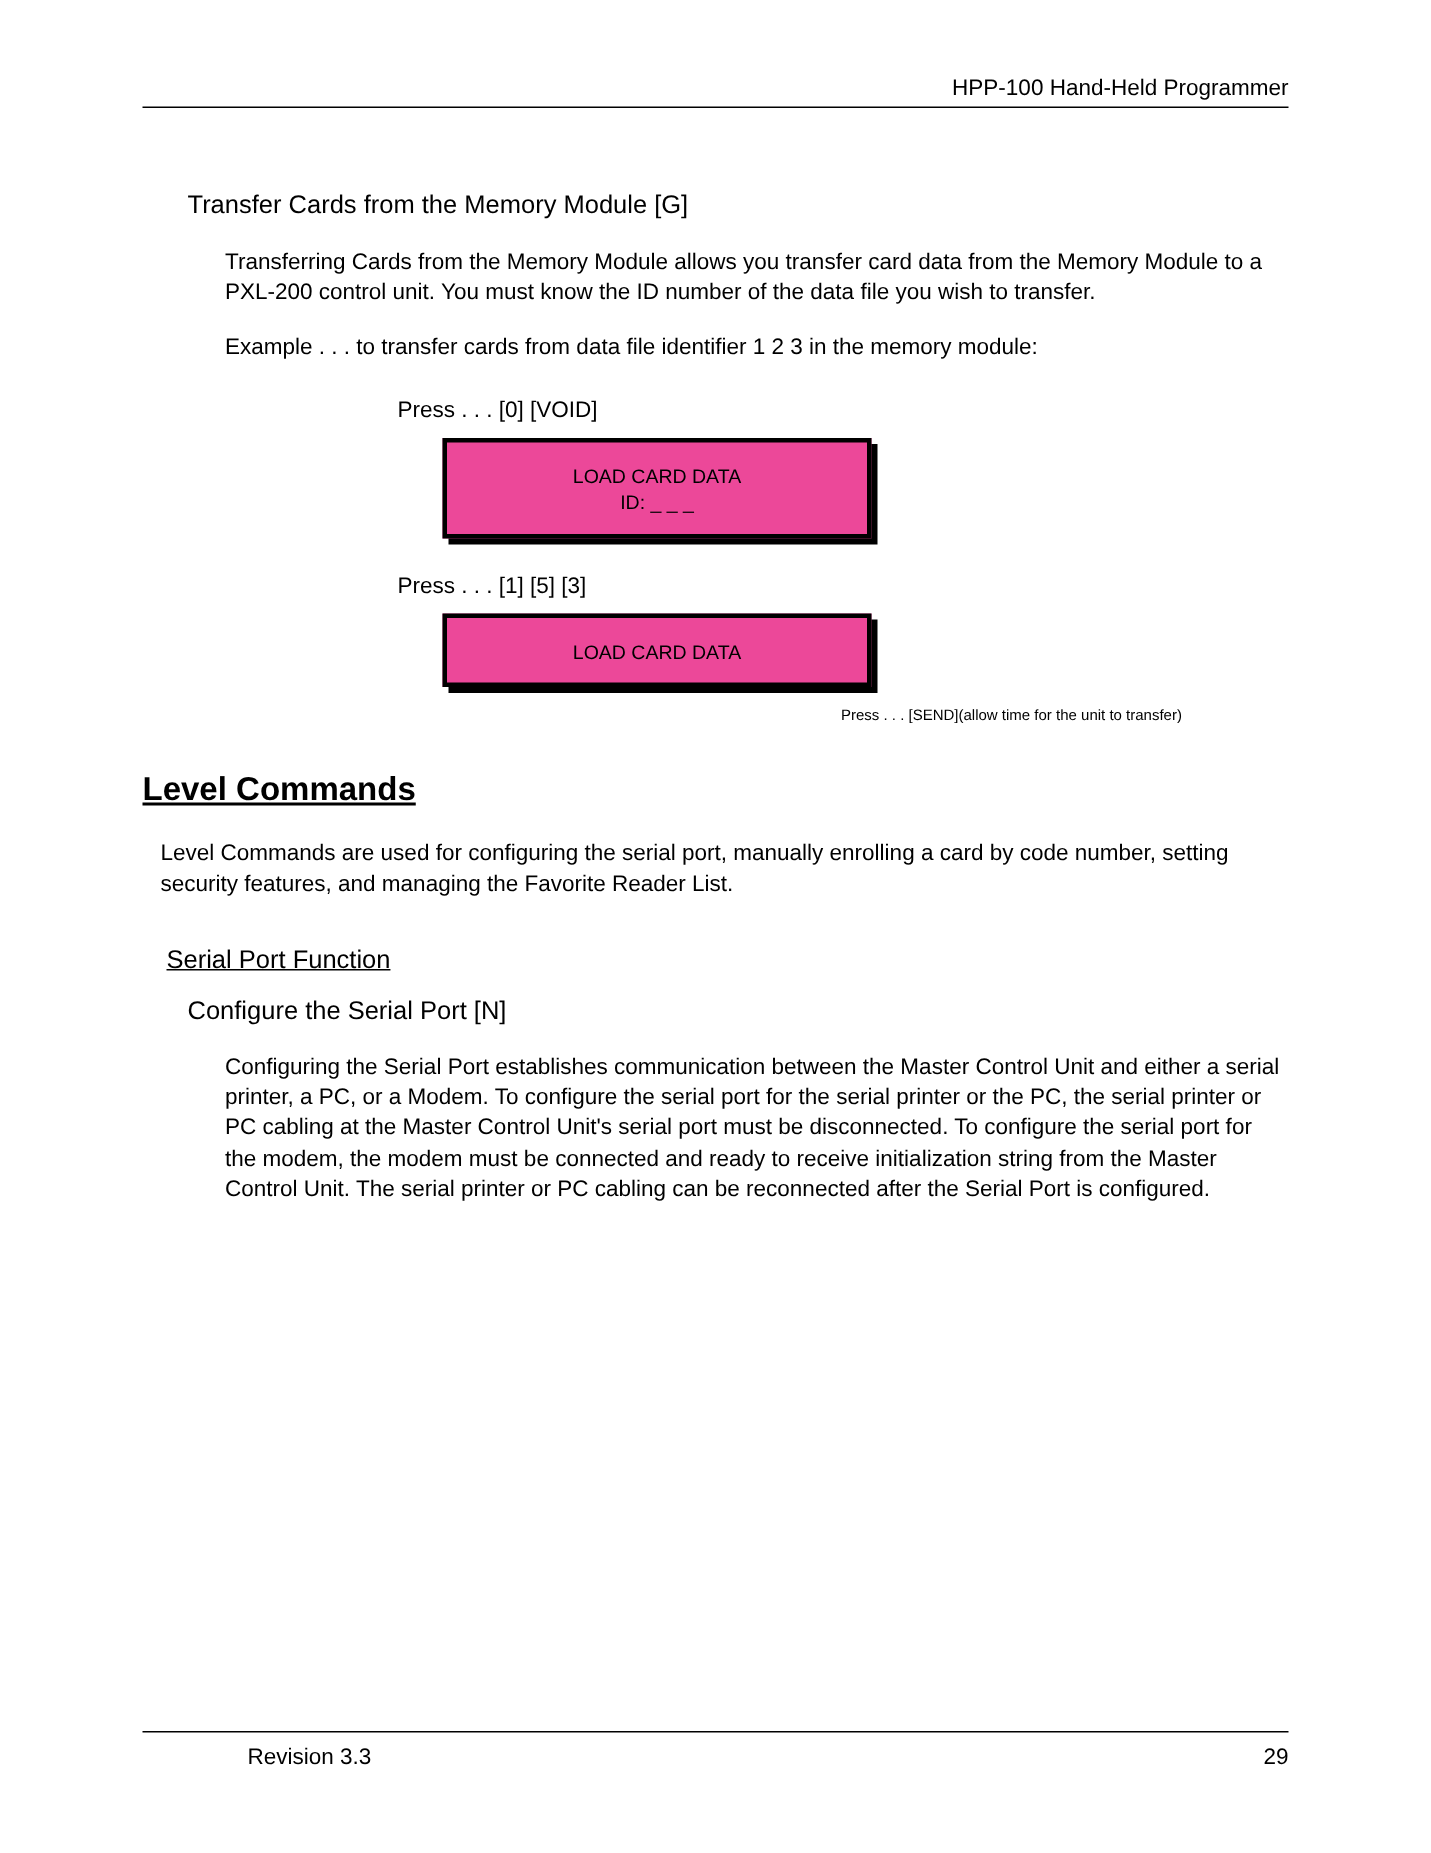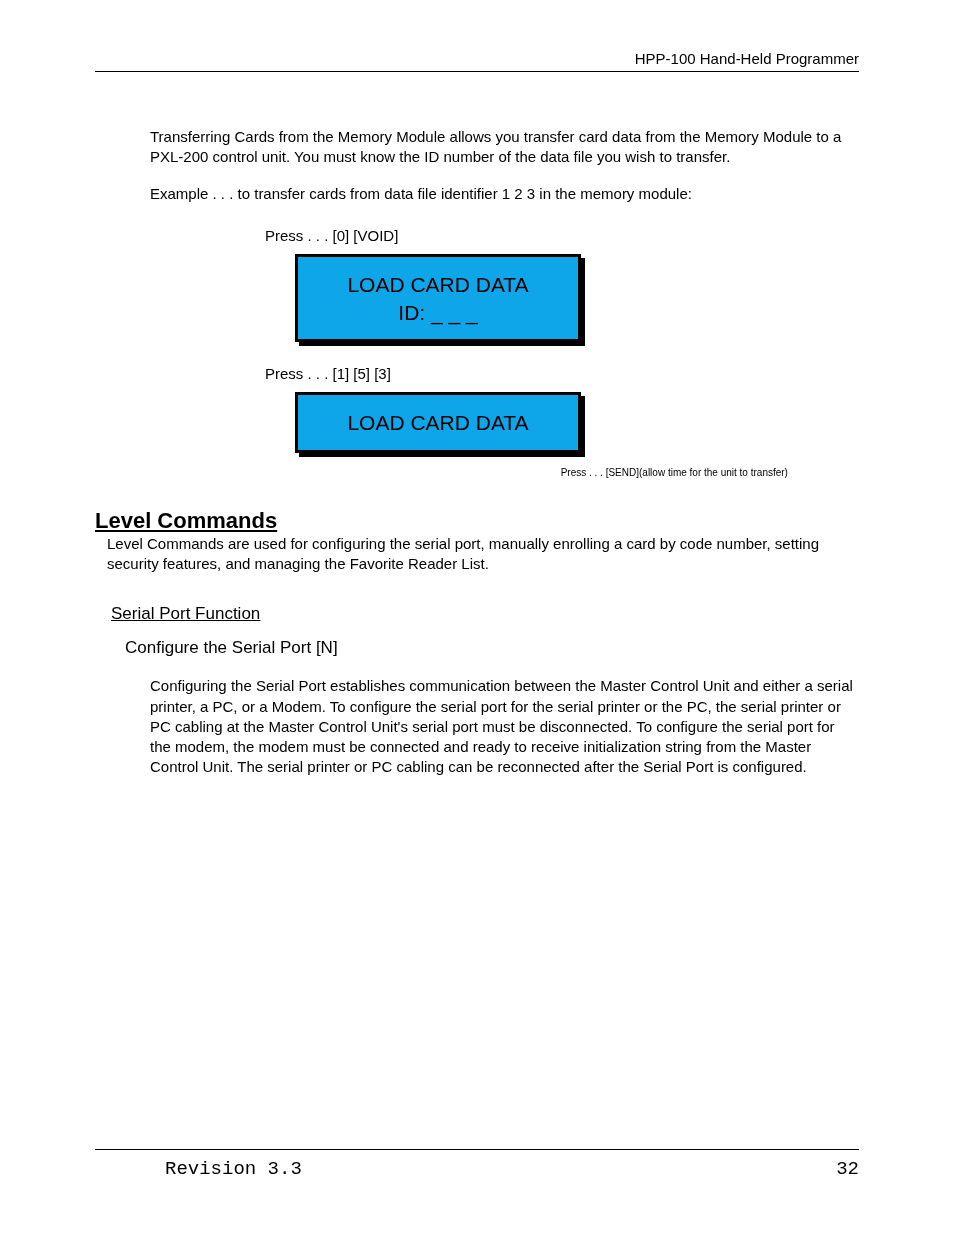--- a/index.html
+++ b/index.html
@@ -47,33 +47,33 @@
   }
   .press-row .right {
     width: 220px;
   }
   .lcd-wrap {
     margin: 10px 0 14px 200px;
   }
   .lcd {
     display: inline-block;
     border: 3px solid #000;
-    background: #0ea5e9;
+    background: #ec4899;
     box-shadow: 4px 4px 0 #000;
     width: 280px;
     text-align: center;
     padding: 14px 0 12px 0;
-    font-size: 21px;
+    font-size: 13px;
     line-height: 1.35;
   }
   .h1 {
     font-size: 22px;
     font-weight: bold;
     text-decoration: underline;
-    margin: 30px 0 0 0;
+    margin: 30px 0 20px 0;
   }
   .h2 {
     font-size: 17px;
     text-decoration: underline;
     margin: 30px 0 14px 16px;
   }
   .body-text-wide {
     font-size: 15px;
     line-height: 1.35;
     margin: 0 0 16px 12px;
@@ -81,33 +81,33 @@
   .page-footer {
     position: absolute;
     left: 95px;
     right: 95px;
     bottom: 55px;
     border-top: 1.5px solid #000;
     padding-top: 8px;
     padding-left: 70px;
     display: flex;
     justify-content: space-between;
-    font-size: 19px;
-    font-family: Liberation Mono, monospace;
+    font-size: 15px;
   }
 </style>
 </head>
 <body>
 
 <div class="page">
 
   <div class="page-header">
     <span>HPP-100  Hand-Held Programmer</span>
   </div>
 
+  <div class="section-sub">Transfer Cards from the Memory Module [G]</div>
 
   <div class="body-text">Transferring Cards from the Memory Module allows you transfer card data from the Memory Module to a PXL-200 control unit. You must know the ID number of the data file you wish to transfer.</div>
   <div class="body-text">Example . . . to transfer cards from data file identifier  1  2  3  in the memory module:</div>
 
   <div class="press-line">Press . . . [0]     [VOID]</div>
 
   <div class="lcd-wrap">
     <div class="lcd">
       <div>LOAD CARD DATA</div>
       <div>ID:  _  _  _</div>
@@ -132,16 +132,16 @@
   <div class="body-text-wide">Level Commands are used for configuring the serial port, manually enrolling a card by code number, setting security features, and managing the Favorite Reader List.</div>
 
   <div class="h2">Serial Port Function</div>
 
   <div class="section-sub">Configure the Serial Port [N]</div>
 
   <div class="body-text">Configuring the Serial Port establishes communication between the Master Control Unit and either a serial printer, a PC, or a Modem. To configure the serial port for the serial printer or the PC, the serial printer or PC cabling at the Master Control Unit's serial port must be disconnected. To configure the serial port for the modem, the modem must be connected and ready to receive initialization string from the Master Control Unit. The serial printer or PC cabling can be reconnected after the Serial Port is configured.</div>
 
   <div class="page-footer">
     <span>Revision 3.3</span>
-    <span>32</span>
+    <span>29</span>
   </div>
 
 </div>
 
 </body></html>

